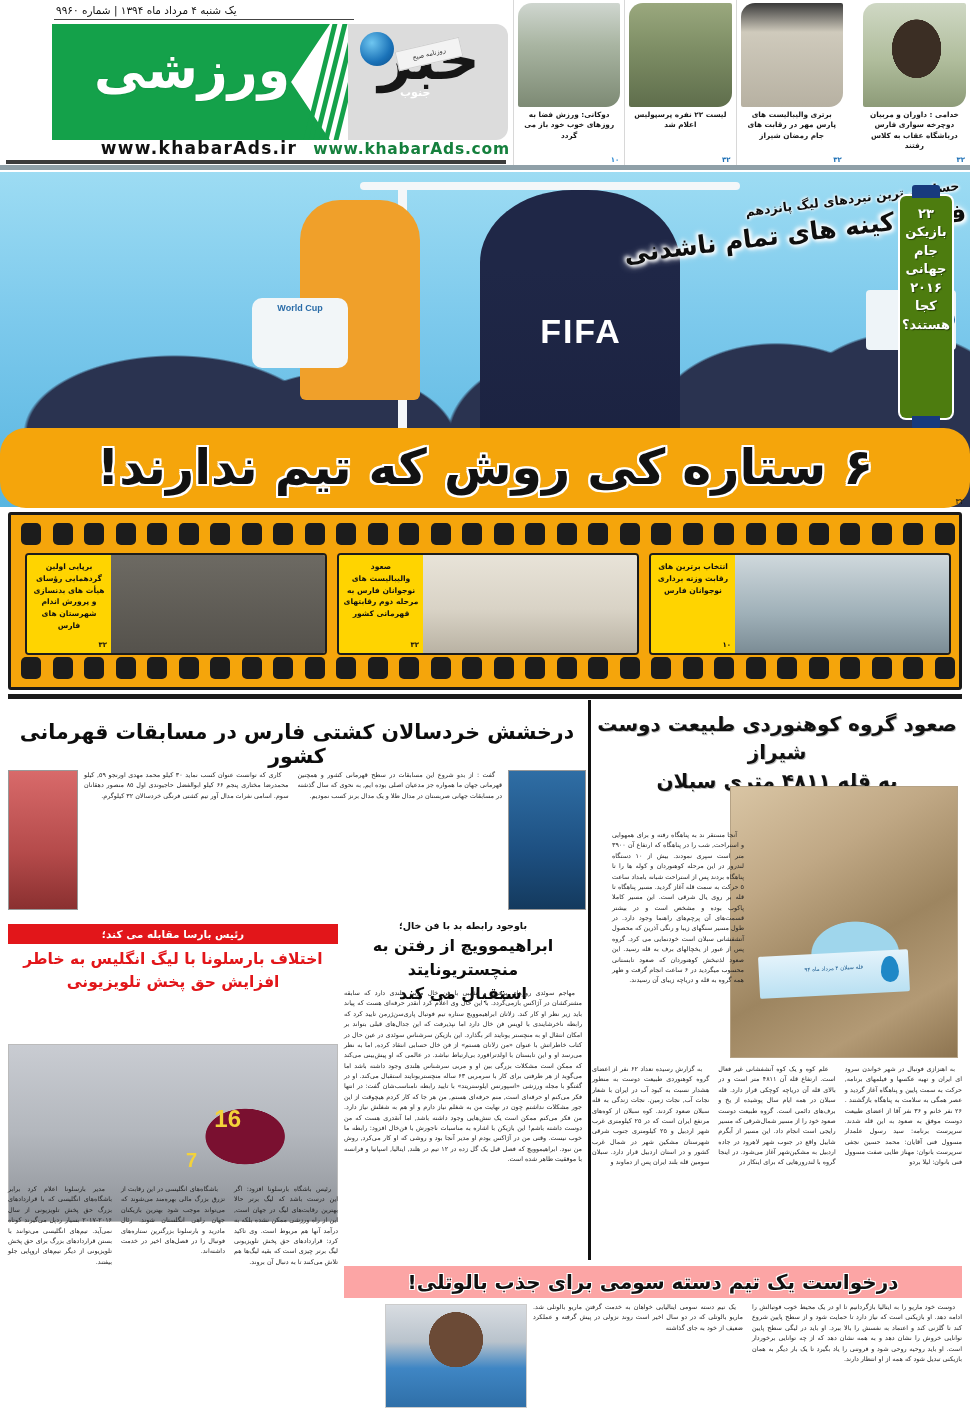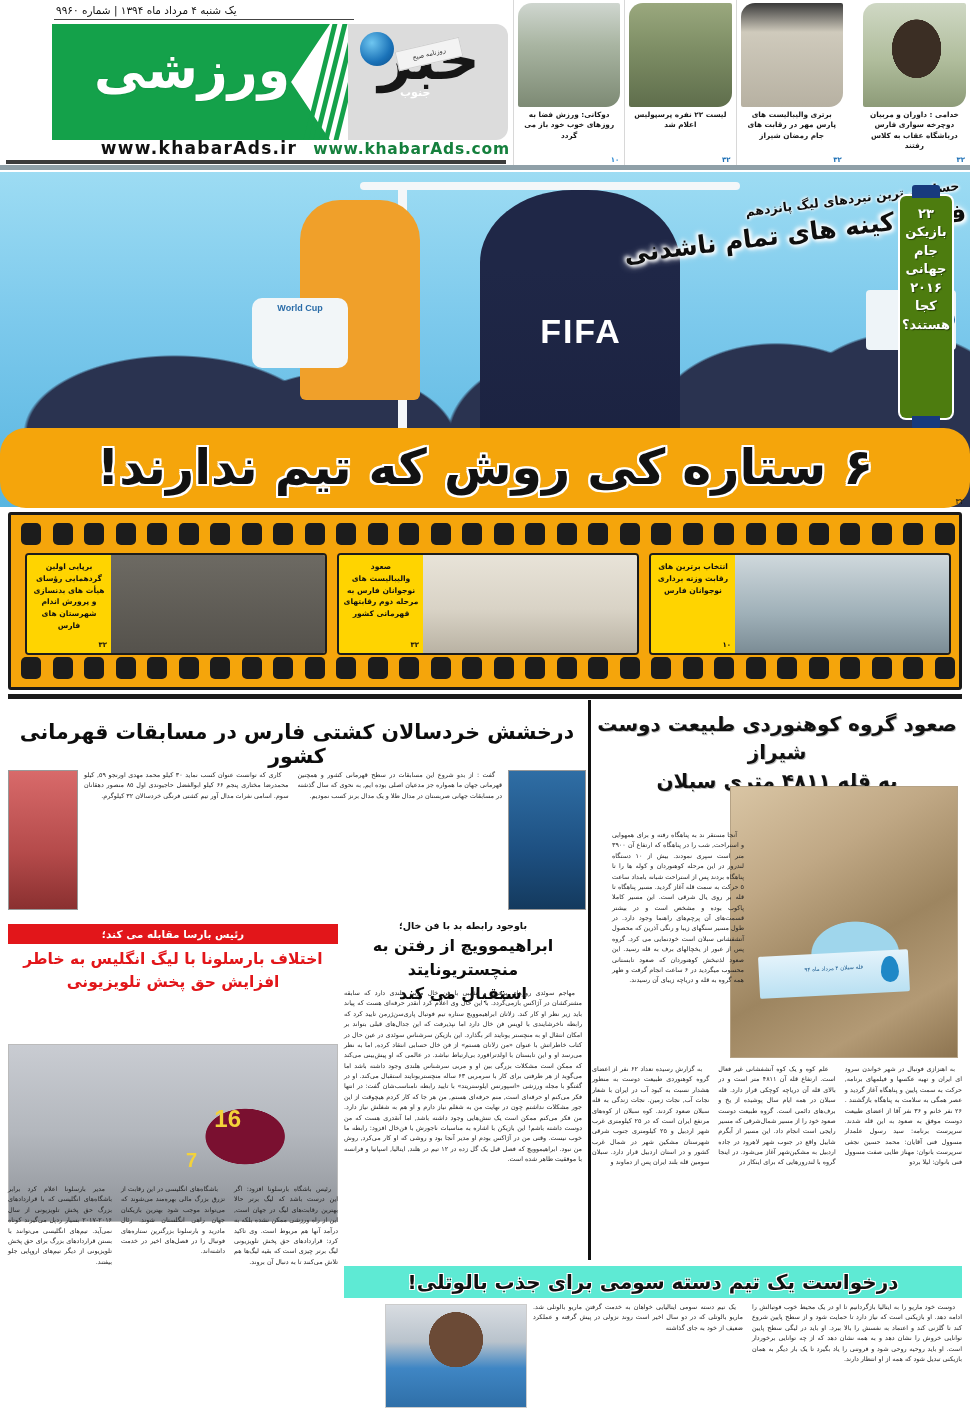--- a/index.html
+++ b/index.html
@@ -174,21 +174,21 @@
         radial-gradient(ellipse 48% 30% at 55% 62%, #9fd6ec 0 40%, transparent 41%),
         linear-gradient(150deg,#d9c5a4 0%, #c0a885 30%, #9d8560 58%, #b39a75 80%, #8d7450 100%);
       border:1px solid #b5a285; }
   .mtn-banner { position:absolute; left:28px; top:166px; width:150px; height:42px;
       background:linear-gradient(180deg,#e4f3fb 0%,#b9e0f2 100%); border-radius:2px; transform:rotate(-3deg); }
   .mtn-banner .d { position:absolute; right:10px; top:6px; width:18px; height:26px;
       background:#1f88c7; border-radius:50% 50% 50% 50% / 60% 60% 40% 40%; }
   .mtn-right-body { position:absolute; top:786px; left:612px; width:132px; height:272px;margin-top:44px; }
   .mtn-cols { position:absolute; top:1064px; left:592px; width:370px; height:196px; }
 
-  .yellowbar2 { position:absolute; top:1266px; left:344px; width:618px; height:32px; background:#5eead4; }
+  .yellowbar2 { position:absolute; top:1266px; left:344px; width:618px; height:32px; background:#fca5a5; }
   .yellowbar2 .t { color:#111; font-size:20px; font-weight:bold; text-align:center; line-height:32px;
       text-shadow: 1px 1px 0 #fff, -1px -1px 0 #fff, 1px -1px 0 #fff, -1px 1px 0 #fff; }
   .balo-photo { position:absolute; top:1304px; left:385px; width:142px; height:104px;
       background:
         radial-gradient(ellipse 30% 42% at 50% 34%, #6b4a36 0 64%, transparent 65%),
         linear-gradient(180deg,#d8dce1 0%, #b9c3cc 36%, #3f86c4 62%, #2f6fa8 100%);
       border:1px solid #ccc; }
   .balo-body-r { position:absolute; top:1302px; left:533px; width:429px; height:108px; }
 </style>
 </head>

